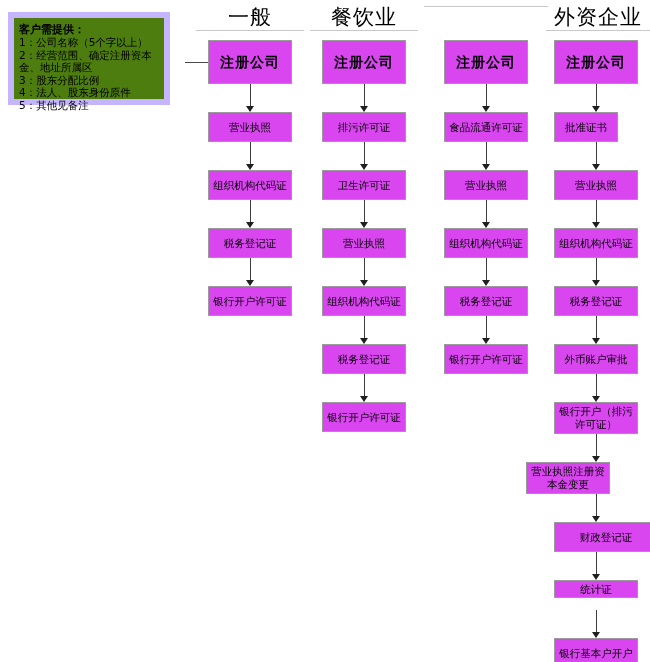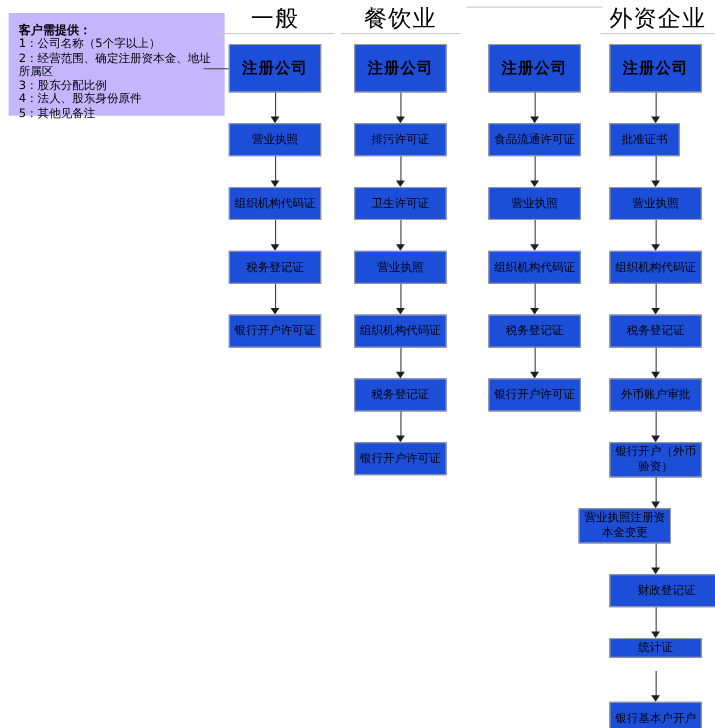--- a/index.html
+++ b/index.html
@@ -15,25 +15,25 @@
     font-family: "DejaVu Sans", "Liberation Sans", sans-serif;
     color: #000000;
     overflow: hidden;
   }
 
   
   #requirements-note {
     position: absolute;
     left: 8px;
     top: 12px;
-    width: 196px;
+    width: 162px;
     height: 93px;
     box-sizing: border-box;
-    border: 4px solid #c4b5fd;
-    background: #c4b5fd;
+    border: 6px solid #c4b5fd;
+    background: #4d7c0f;
     padding: 5px 4px 3px 5px;
   }
   #requirements-note .note-title {
     font-size: 11px;
     font-weight: bold;
     line-height: 13px;
     letter-spacing: 0px;
     white-space: nowrap;
   }
   #requirements-note .note-line {
@@ -69,21 +69,21 @@
     height: 1px;
     background: #c9c9c9;
     margin-top: 1px;
   }
 
   
   .flow-box {
     position: absolute;
     box-sizing: border-box;
     border: 1px solid #9a9a9a;
-    background: #1d4ed8;
+    background: #d946ef;
     display: flex;
     align-items: center;
     justify-content: center;
     text-align: center;
     font-size: 10.5px;
     line-height: 13px;
     padding: 0 2px;
   }
   .flow-box.start {
     font-size: 14px;
@@ -244,21 +244,21 @@
     <div class="flow-box" style="left: 554px; top: 286px; width: 84px; height: 30px;">税务登记证</div>
     <div class="arrow" style="left: 591.5px; top: 316px; height: 28px;">
       <div class="shaft" style="height: 23px;"></div>
       <div class="head" style="top: 22px;"></div>
     </div>
     <div class="flow-box" style="left: 554px; top: 344px; width: 84px; height: 30px;">外币账户审批</div>
     <div class="arrow" style="left: 591.5px; top: 374px; height: 28px;">
       <div class="shaft" style="height: 23px;"></div>
       <div class="head" style="top: 22px;"></div>
     </div>
-    <div class="flow-box" style="left: 554px; top: 402px; width: 84px; height: 32px;">银行开户（外币验资）</div>
+    <div class="flow-box" style="left: 554px; top: 402px; width: 84px; height: 32px;">银行开户（排污许可证）</div>
     <div class="arrow" style="left: 591.5px; top: 434px; height: 28px;">
       <div class="shaft" style="height: 23px;"></div>
       <div class="head" style="top: 22px;"></div>
     </div>
     <div class="flow-box" style="left: 526px; top: 462px; width: 84px; height: 32px;">营业执照注册资本金变更</div>
     <div class="arrow" style="left: 591.5px; top: 494px; height: 28px;">
       <div class="shaft" style="height: 23px;"></div>
       <div class="head" style="top: 22px;"></div>
     </div>
     <div class="flow-box" style="left: 554px; top: 522px; width: 104px; height: 30px;">财政登记证</div>

